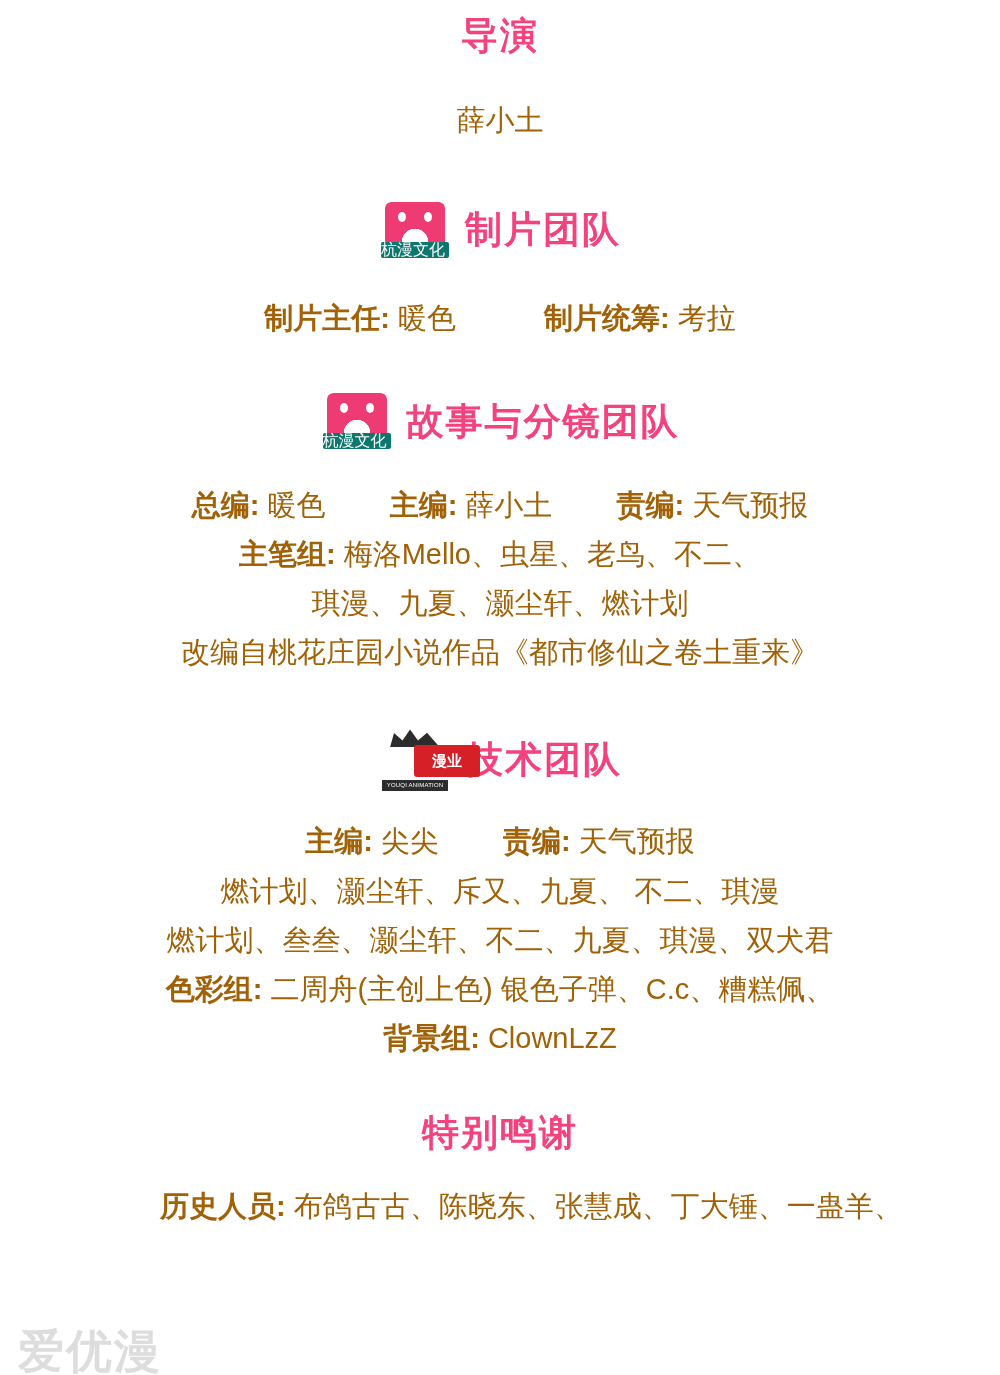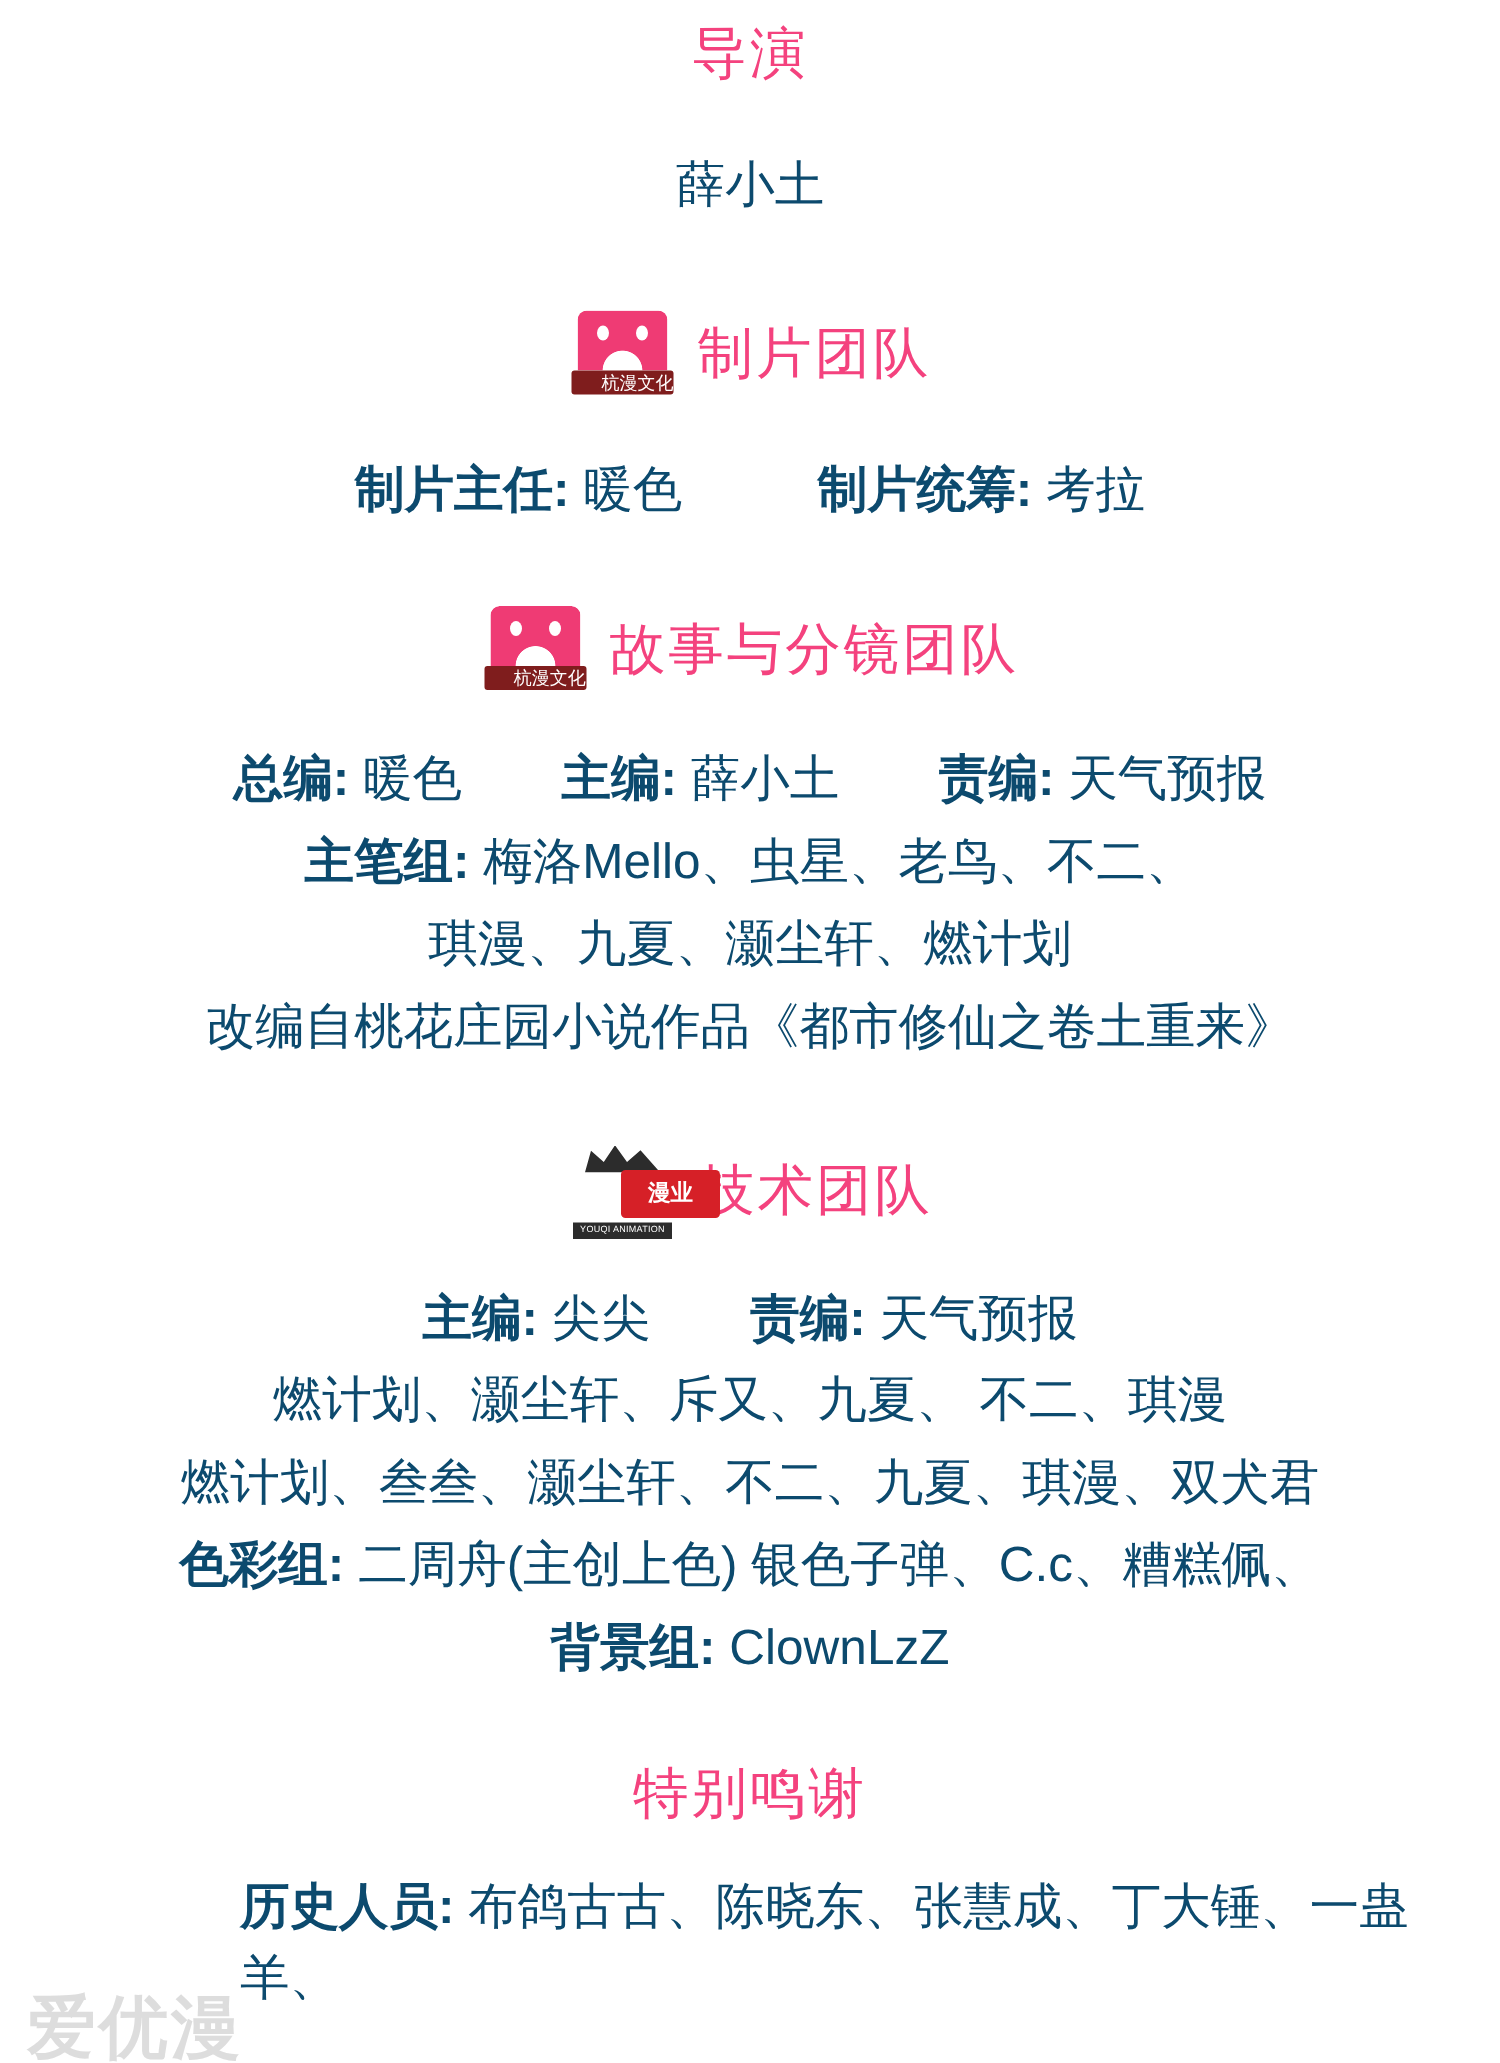--- a/index.html
+++ b/index.html
@@ -20,38 +20,38 @@
     height: 1375px;
     position: relative;
     box-sizing: border-box;
     padding: 0 40px;
   }
   .section {
     text-align: center;
   }
   .section-heading {
     color: #f4427e;
-    font-weight: normal;
+    font-weight: bold;
     font-size: 37px;
     letter-spacing: 2px;
     line-height: 1.2;
     display: inline-block;
     vertical-align: middle;
   }
   .heading-row {
     display: flex;
     align-items: center;
     justify-content: center;
     gap: 14px;
   }
   .line {
-    font-size: 33px;
+    font-size: 29px;
     line-height: 1.42;
     text-align: center;
-    color: #0c4a6e;
+    color: #a16207;
   }
   .line b, .lbl {
     font-weight: bold;
   }
   .gap-lg {
     display: inline-block;
     width: 72px;
   }
   .gap-md {
     display: inline-block;
@@ -87,26 +87,26 @@
     border-radius: 50%;
   }
   .logo-hm .dot-l { left: 19px; }
   .logo-hm .dot-r { left: 45px; }
   .logo-hm .bar {
     position: absolute;
     left: 2px;
     bottom: 4px;
     width: 68px;
     height: 16px;
-    background: #7f1d1d;
+    background: #0f766e;
     border-radius: 2px;
     color: #fff;
-    font-size: 12px;
+    font-size: 16px;
     line-height: 16px;
-    text-align: right;
+    text-align: left;
     letter-spacing: 0px;
     overflow: hidden;
   }
   .logo-qm {
     width: 74px;
     height: 62px;
     position: relative;
   }
   .logo-qm .crown {
     position: absolute;

